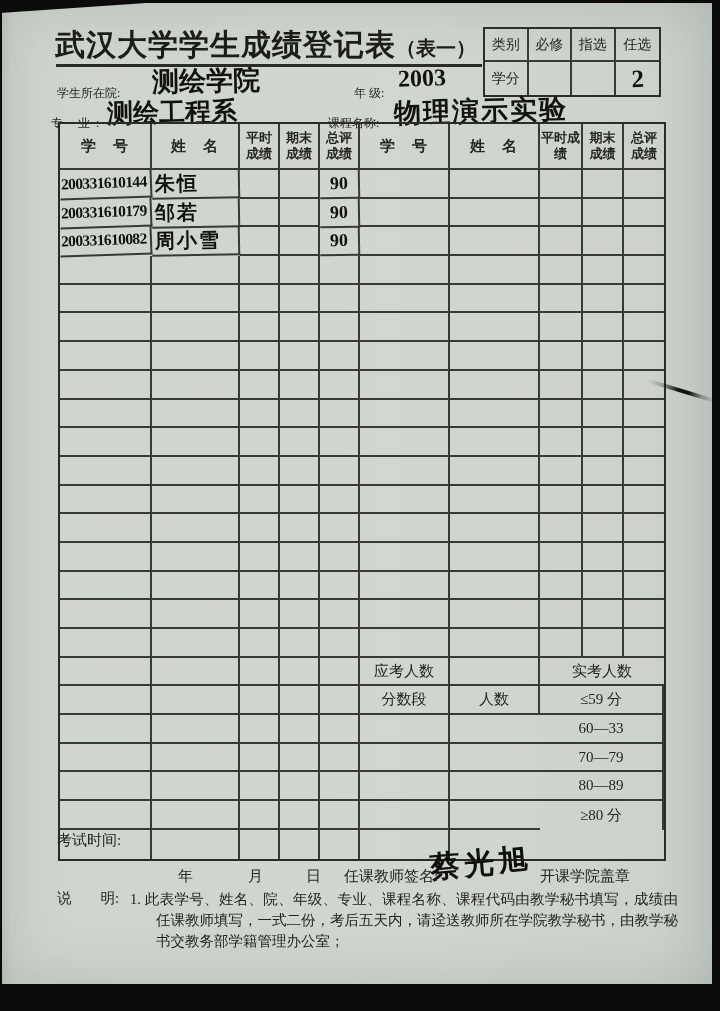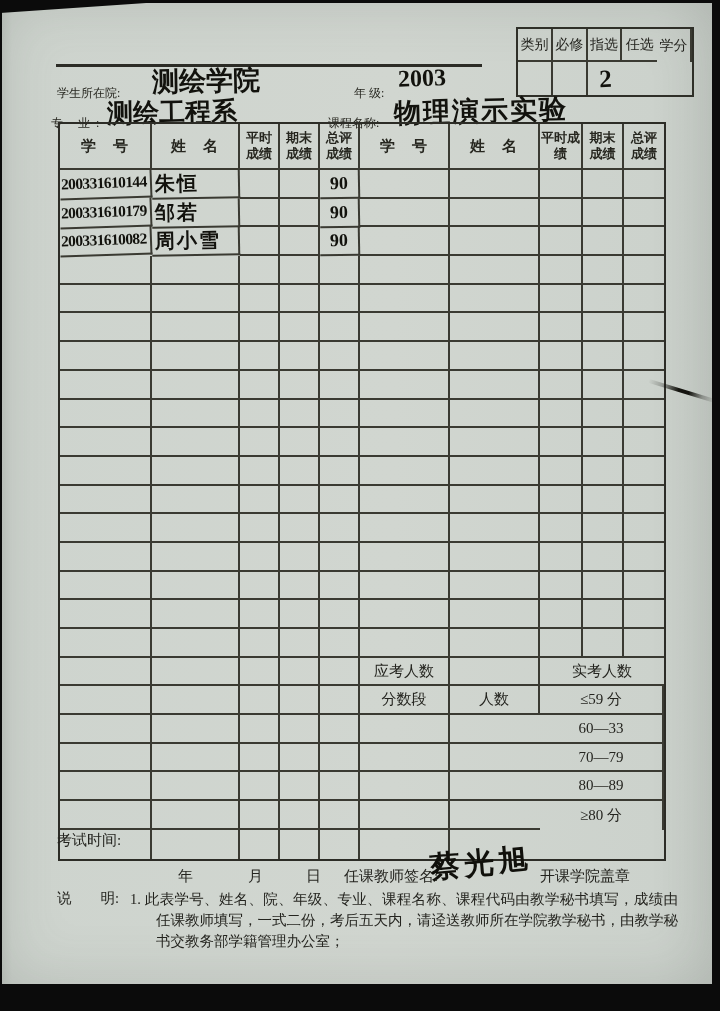--- a/index.html
+++ b/index.html
@@ -11,22 +11,22 @@
   .wedge{position:absolute;left:0;top:0;width:190px;height:13px;background:#0b0b0b;
          clip-path:polygon(0 0,100% 0,0 100%);}
   .abs{position:absolute;}
   
   .title{left:53px;top:22px;font-size:30px;font-weight:900;letter-spacing:1px;color:#1d1d18;white-space:nowrap;}
   .title-suffix{font-size:20px;font-weight:700;letter-spacing:0;}
   .title-underline{left:54px;top:61px;width:426px;height:3px;background:#2c2c26;}
   .lbl{font-size:12px;color:#26261f;white-space:nowrap;margin-top:12px;}
   .hand{font-weight:700;color:#12120d;}
   
-  .cat-box{left:514px;top:24px;width:174px;height:66px;border:2px solid #2f2f28;
-           display:grid;grid-template-columns:repeat(5,1fr);grid-template-rows:33px 1fr;background:transparent;}
+  .cat-box{left:481px;top:24px;width:174px;height:66px;border:2px solid #2f2f28;
+           display:grid;grid-template-columns:repeat(4,1fr);grid-template-rows:33px 1fr;background:transparent;}
   .cat-cell{border-right:2px solid #3a3a32;border-bottom:2px solid #3a3a32;
             display:flex;align-items:center;justify-content:center;font-size:14px;}
   .cat-cell.nr{border-right:none;} .cat-cell.nb{border-bottom:none;}
   .credit-val{font-size:25px;transform:rotate(-2deg);}
   
   #grid{position:absolute;left:56px;top:119px;display:grid;
         grid-template-columns:92px 88px 40px 40px 40px 90px 90px 43px 41px 40px;
         grid-template-rows:46px repeat(24,28.7px);
         border:2.5px solid #2c2c26;}
   .hcell,.cell{border-right:2px solid #3a3a32;border-bottom:2px solid #3a3a32;min-width:0;min-height:0;}
@@ -53,20 +53,21 @@
   .note{padding-left:26px;text-indent:-26px;}
   .mark{left:645px;top:386px;width:70px;height:4px;transform:rotate(17deg);border-radius:2px;
         background:linear-gradient(90deg,transparent,rgba(20,20,15,.25) 20%,#14140f 45%,#14140f 60%,rgba(20,20,15,.3) 80%,transparent);}
 </style>
 </head>
 <body>
 
 <div class="scan">
   <div class="paper">
 
+    <div class="abs title"><span>武汉大学学生成绩登记表</span><span class="title-suffix">（表一）</span></div>
     <div class="abs title-underline"></div>
 
     <div class="abs cat-box">
       <div class="cat-cell">类别</div>
       <div class="cat-cell">必修</div>
       <div class="cat-cell">指选</div>
       <div class="cat-cell nr">任选</div>
       <div class="cat-cell nb">学分</div>
       <div class="cat-cell nb"></div>
       <div class="cat-cell nb"></div>

